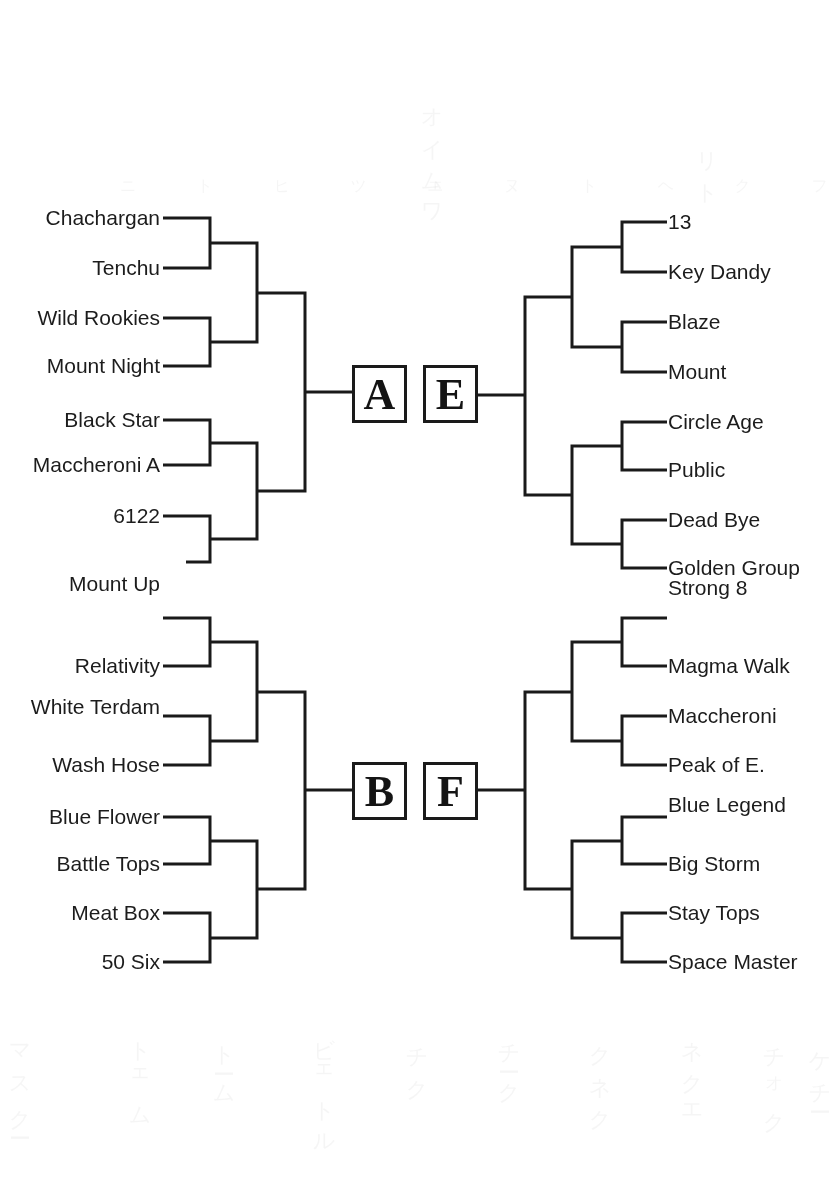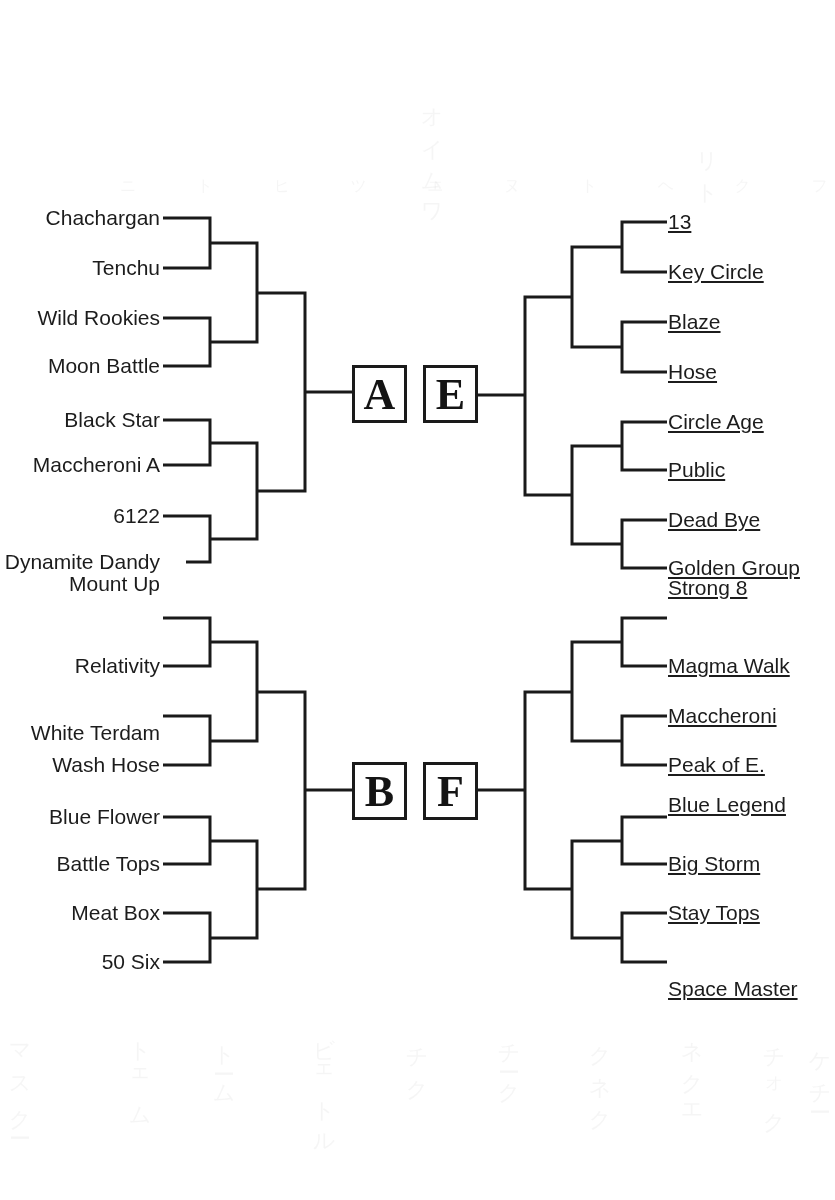--- a/index.html
+++ b/index.html
@@ -6,21 +6,21 @@
   .page{
     position:relative;width:835px;height:1200px;background:#ffffff;
     overflow:hidden;font-family:"Liberation Sans",sans-serif;
   }
   .lines{position:absolute;left:0;top:0;}
   .team{
     position:absolute;height:26px;line-height:26px;font-size:21px;
     color:#1c1c1c;white-space:nowrap;
   }
   .team.left{right:675px;text-align:center;}
-  .team.right{left:668px;text-align:right;text-decoration:underline;}
+  .team.right{left:668px;text-align:right;}
   .letterbox{
     position:absolute;width:55px;height:58px;box-sizing:border-box;
     border:3px solid #1a1a1a;background:#ffffff;
     display:flex;align-items:center;justify-content:center;
     font-family:"Liberation Serif",serif;font-weight:bold;font-size:44px;color:#141414;
   }
   .ghost{
     position:absolute;color:#555555;opacity:0.05;filter:blur(0.6px);
     font-family:"Liberation Sans",sans-serif;pointer-events:none;
   }
@@ -51,52 +51,51 @@
       <path d="M163 218 H210 V268 H163 M163 318 H210 V366 H163 M163 420 H210 V465 H163 M163 516 H210 V562 H186 M210 243 H257 V342 H210 M210 443 H257 V539 H210 M257 293 H305 V491 H257 M305 392 H352"></path>
       <path d="M163 618 H210 V666 H163 M163 716 H210 V765 H163 M163 817 H210 V864 H163 M163 913 H210 V962 H163 M210 642 H257 V741 H210 M210 841 H257 V938 H210 M257 692 H305 V889 H257 M305 790 H352"></path>
       <path d="M667 222 H622 V272 H667 M667 322 H622 V372 H667 M667 422 H622 V470 H667 M667 520 H622 V568 H667 M622 247 H572 V347 H622 M622 446 H572 V544 H622 M572 297 H525 V495 H572 M525 395 H478"></path>
       <path d="M667 618 H622 V666 H667 M667 716 H622 V765 H667 M667 817 H622 V864 H667 M667 913 H622 V962 H667 M622 642 H572 V741 H622 M622 841 H572 V938 H622 M572 692 H525 V889 H572 M525 790 H478"></path>
     </g>
   </svg>
 
   <div class="team left" style="top:205px">Chachargan</div>
   <div class="team left" style="top:255px">Tenchu</div>
   <div class="team left" style="top:305px">Wild Rookies</div>
-  <div class="team left" style="top:353px">Moon Battle</div>
+  <div class="team left" style="top:353px">Mount Night</div>
   <div class="team left" style="top:407px">Black Star</div>
   <div class="team left" style="top:452px">Maccheroni A</div>
   <div class="team left" style="top:503px">6122</div>
-  <div class="team left" style="top:549px">Dynamite Dandy</div>
 
   <div class="team left" style="top:571px">Mount Up</div>
   <div class="team left" style="top:653px">Relativity</div>
-  <div class="team left" style="top:720px">White Terdam</div>
+  <div class="team left" style="top:694px">White Terdam</div>
   <div class="team left" style="top:752px">Wash Hose</div>
   <div class="team left" style="top:804px">Blue Flower</div>
   <div class="team left" style="top:851px">Battle Tops</div>
   <div class="team left" style="top:900px">Meat Box</div>
   <div class="team left" style="top:949px">50 Six</div>
 
   <div class="team right" style="top:209px">13</div>
-  <div class="team right" style="top:259px">Key Circle</div>
+  <div class="team right" style="top:259px">Key Dandy</div>
   <div class="team right" style="top:309px">Blaze</div>
-  <div class="team right" style="top:359px">Hose</div>
+  <div class="team right" style="top:359px">Mount</div>
   <div class="team right" style="top:409px">Circle Age</div>
   <div class="team right" style="top:457px">Public</div>
   <div class="team right" style="top:507px">Dead Bye</div>
   <div class="team right" style="top:555px">Golden Group</div>
 
   <div class="team right" style="top:575px">Strong 8</div>
   <div class="team right" style="top:653px">Magma Walk</div>
   <div class="team right" style="top:703px">Maccheroni</div>
   <div class="team right" style="top:752px">Peak of E.</div>
   <div class="team right" style="top:792px">Blue Legend</div>
   <div class="team right" style="top:851px">Big Storm</div>
   <div class="team right" style="top:900px">Stay Tops</div>
-  <div class="team right" style="top:976px">Space Master</div>
+  <div class="team right" style="top:949px">Space Master</div>
 
   <div class="letterbox" style="left:352px;top:365px;">
     <span>A</span>
   </div>
   <div class="letterbox" style="left:423px;top:365px;">
     <span>E</span>
   </div>
   <div class="letterbox" style="left:352px;top:762px;">
     <span>B</span>
   </div>

